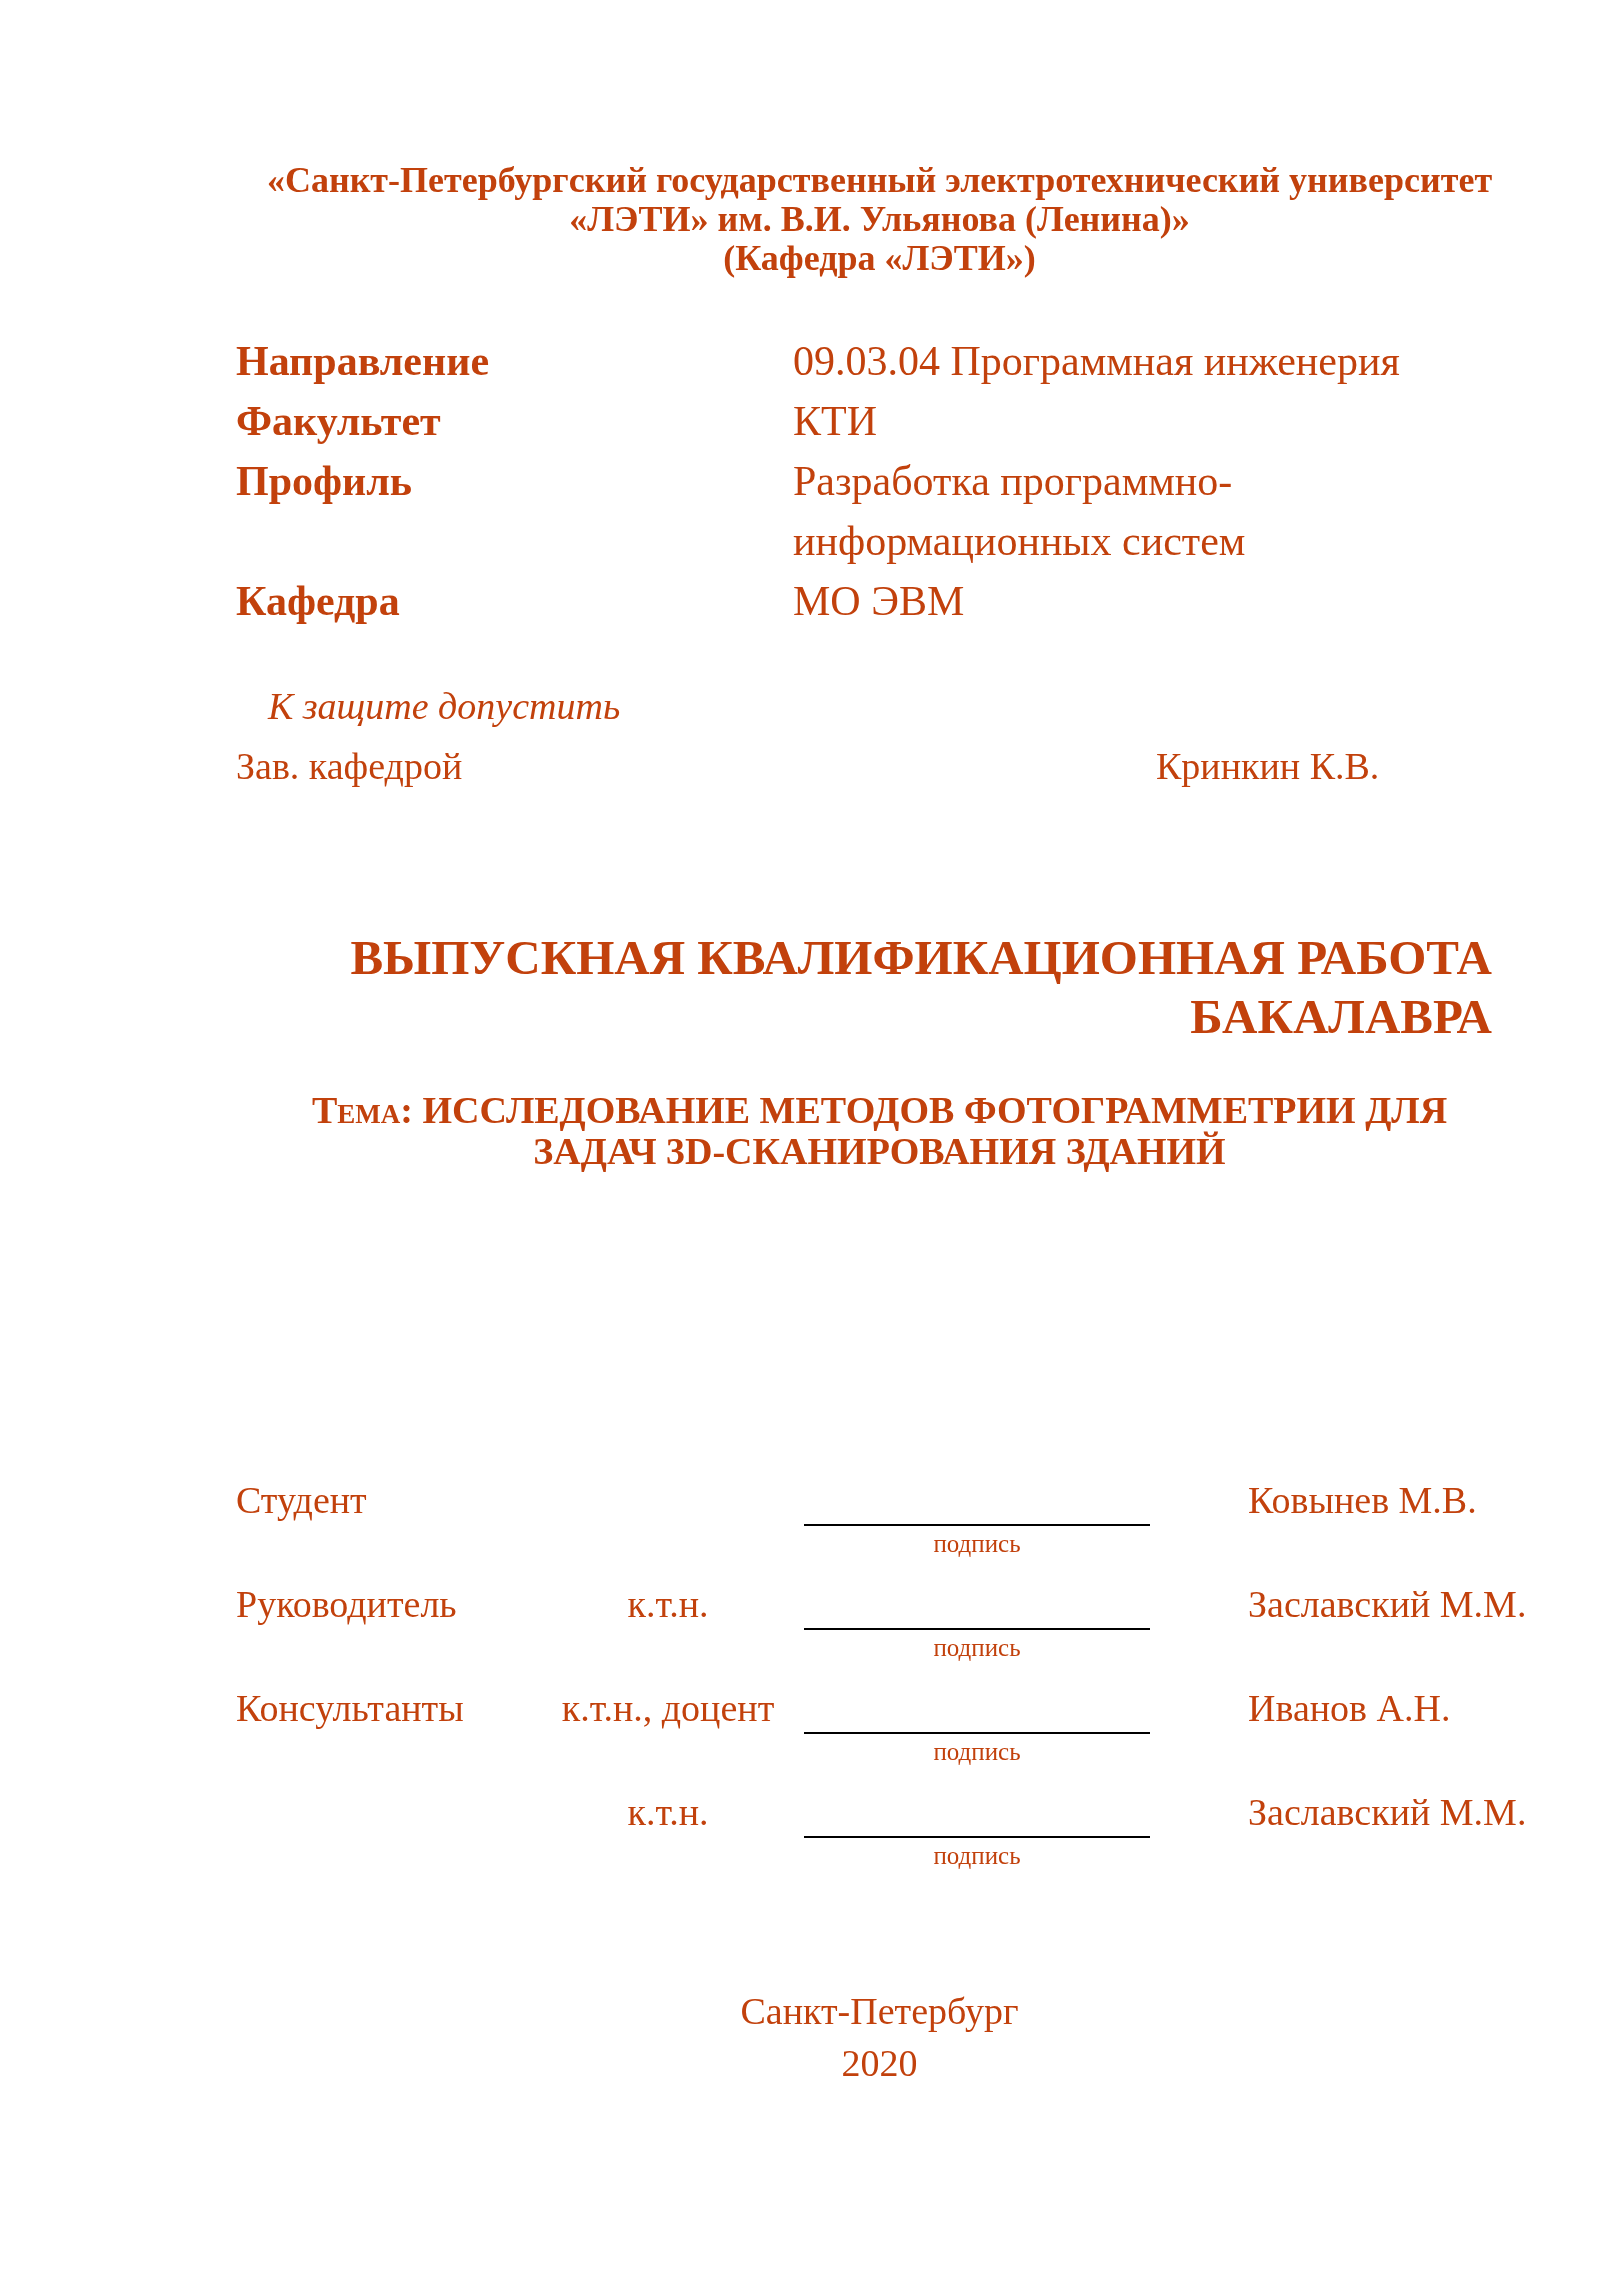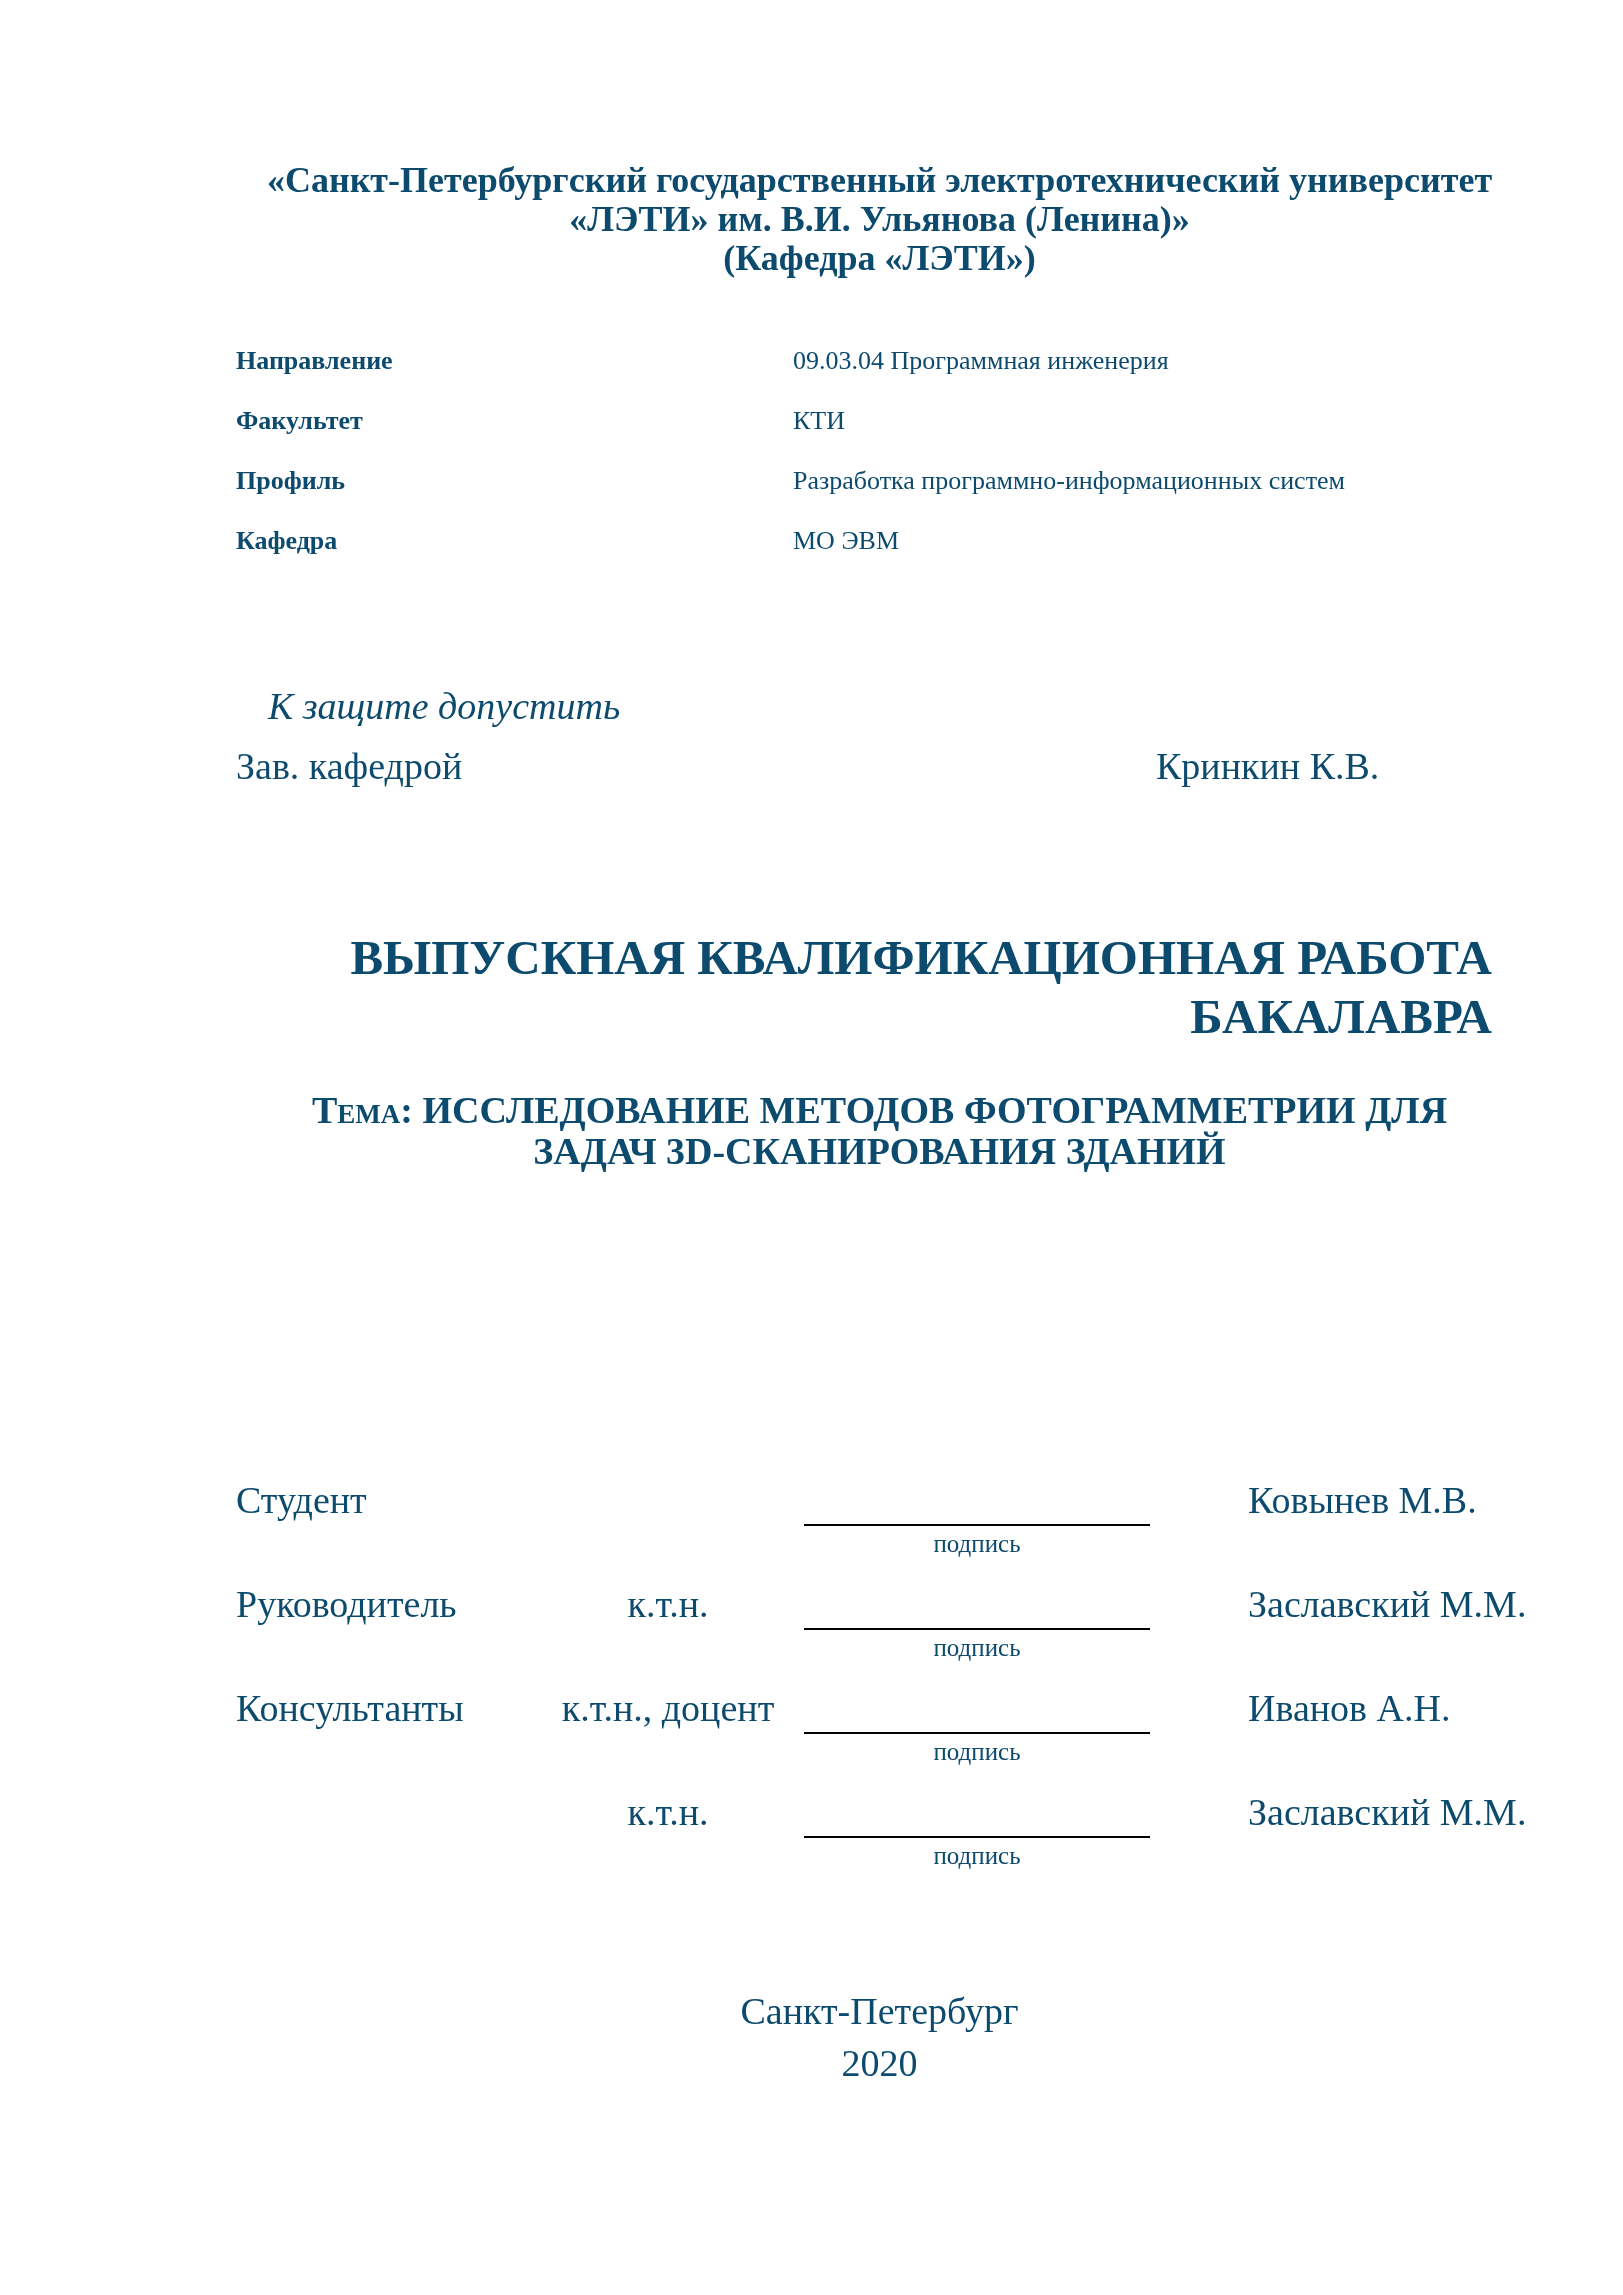--- a/index.html
+++ b/index.html
@@ -1,21 +1,21 @@
 <!DOCTYPE html>
 <html style="font-size:12.6px"><head>
 <meta charset="utf-8">
 <style>
   html, body { margin: 0; padding: 0; background: #ffffff; }
   .page {
     position: relative;
     width: 1623px;
     height: 2295px;
     background: #ffffff;
-    color: #0c4a6e;
+    color: #c2410c;
     font-family: "Liberation Serif", serif;
     overflow: hidden;
   }
   .content {
     position: absolute;
     left: 236px;
     top: 0;
     width: 1287px;
     height: 100%;
   }
@@ -30,21 +30,21 @@
     font-size: 36px;
     line-height: 39px;
   }
   .header-line { white-space: nowrap; }
   
   .fields {
     position: absolute;
     top: 331px;
     left: 0;
     width: 100%;
-    font-size: 26px;
+    font-size: 42px;
     line-height: 60px;
   }
   .field-row { display: flex; align-items: flex-start; }
   .field-label { width: 557px; flex: 0 0 557px; font-weight: bold; }
   .field-value { width: 754px; flex: 0 0 754px; }
   
   .admission {
     position: absolute;
     top: 676px;
     left: 0;

